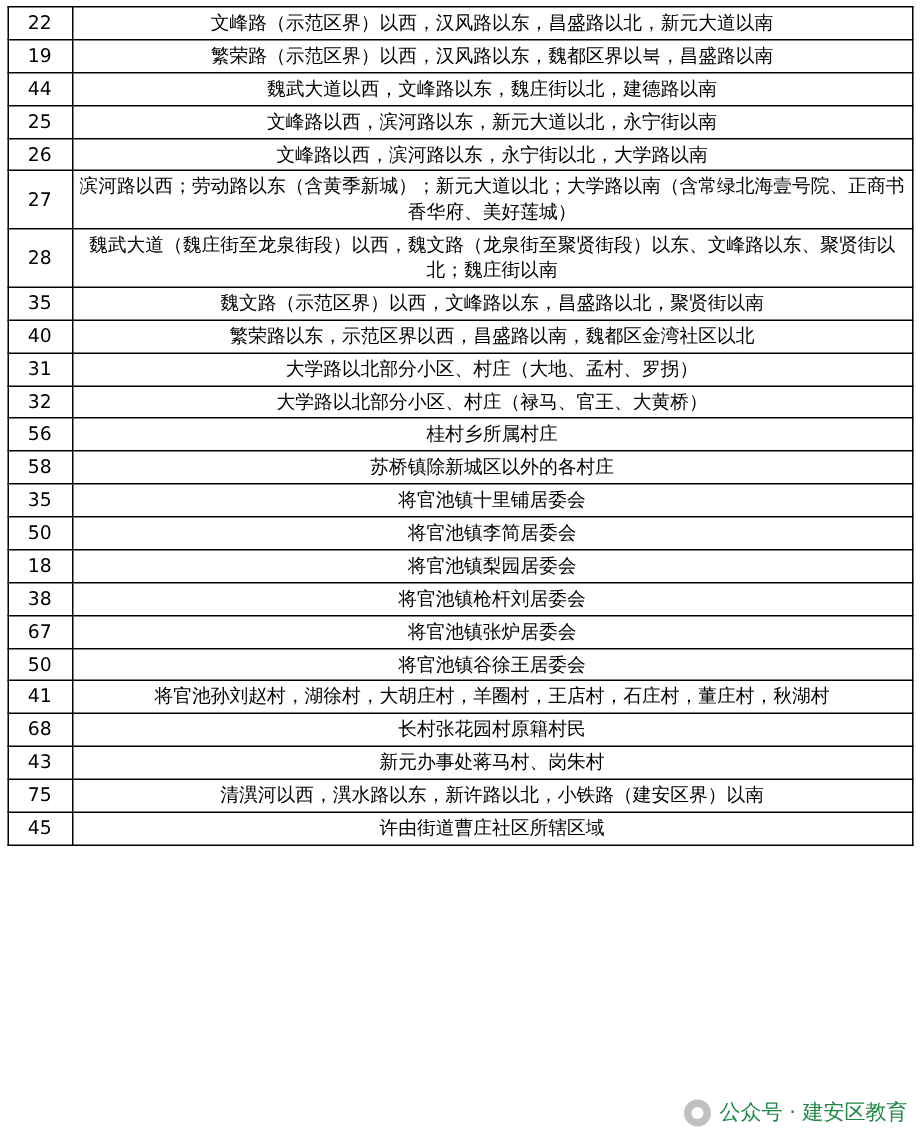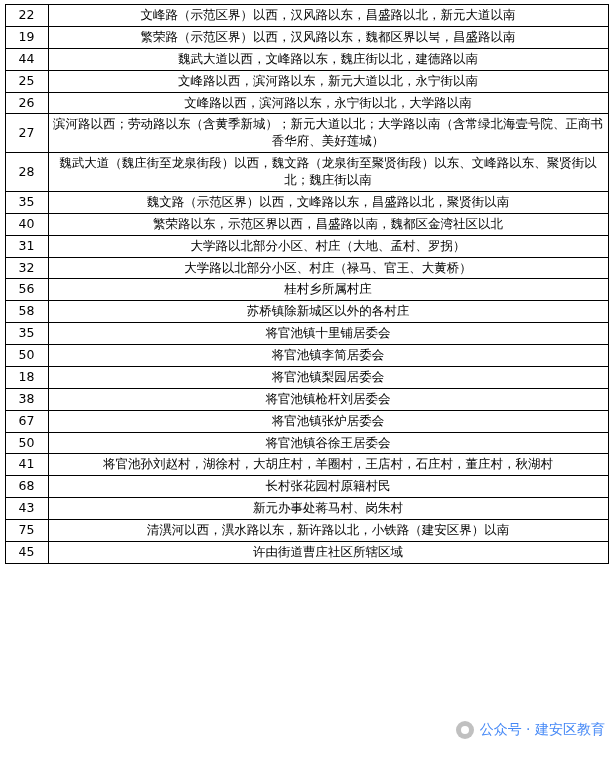--- a/index.html
+++ b/index.html
@@ -33,25 +33,25 @@
   td.num-cell {
     width: 42px;
     font-size: 13px;
   }
   td.desc-cell {
     width: 559px;
   }
   .watermark {
     position: absolute;
     right: 8px;
-    bottom: 20px;
+    bottom: 8px;
     display: flex;
     align-items: flex-start;
     gap: 6px;
-    color: #3b82f6;
+    color: #15803d;
     font-size: 14px;
     opacity: 0.95;
   }
   .wm-logo {
     width: 18px;
     height: 18px;
     border-radius: 50%;
     background: #bdbdbd;
     position: relative;
     flex: 0 0 auto;

